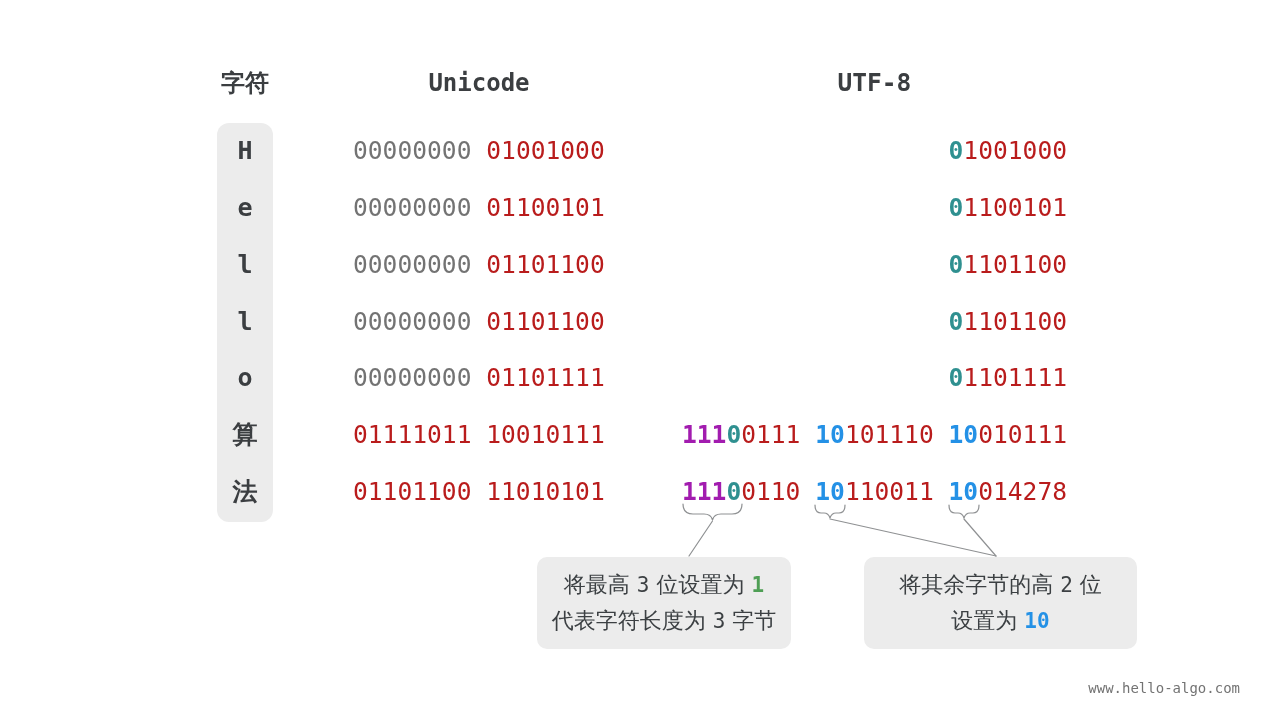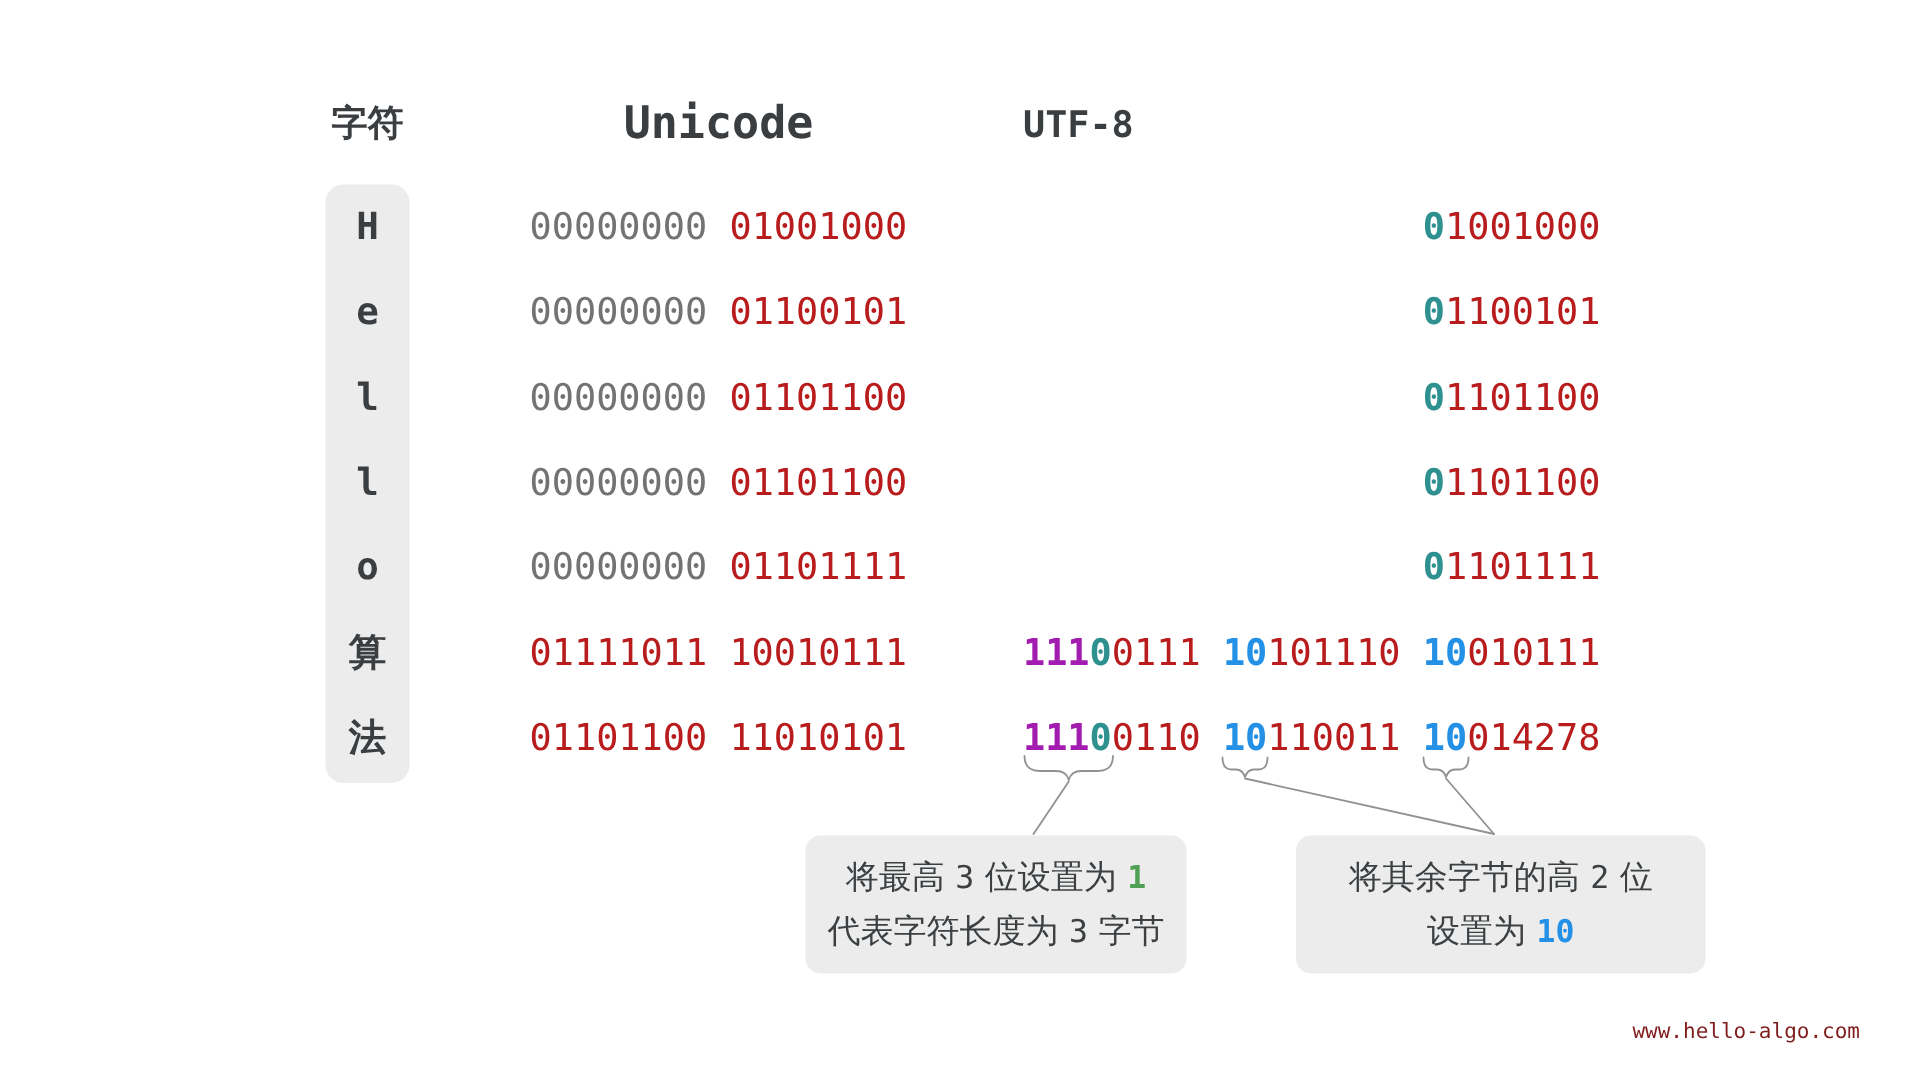--- a/index.html
+++ b/index.html
@@ -4,23 +4,23 @@
 <style>
   html,body{margin:0;padding:0;background:#ffffff;}
   .canvas{
     position:relative;width:1280px;height:720px;background:#ffffff;overflow:hidden;
     font-family:"DejaVu Sans","Liberation Sans",sans-serif;color:#3b3e41;
   }
   .mono{font-family:"DejaVu Sans Mono","Liberation Mono",monospace;}
 
   
   .hdr{position:absolute;top:68px;height:30px;line-height:30px;font-weight:bold;color:#3b3e41;}
-  .hdr-char{left:217px;width:56px;text-align:center;font-size:24px;font-family:Liberation Serif, serif;}
-  .hdr-unicode{left:353px;width:252px;text-align:center;font-size:30px;}
-  .hdr-utf8{left:682px;width:385px;font-size:24.5px;}
+  .hdr-char{left:217px;width:56px;text-align:center;font-size:24px;}
+  .hdr-unicode{left:353px;width:252px;text-align:center;font-size:24px;}
+  .hdr-utf8{left:682px;width:385px;text-align:center;font-size:24.5px;}
 
   
   .char-col-bg{position:absolute;left:217px;top:123px;width:56px;height:399px;
     background:#ececec;border-radius:12px;}
 
   
   .row{position:absolute;left:0;width:1280px;height:28px;line-height:28px;}
   .row .ch{position:absolute;left:217px;width:56px;text-align:center;
     font-weight:bold;font-size:25px;color:#3b3e41;
     font-family:"DejaVu Sans Mono","Liberation Mono",monospace;}
@@ -43,21 +43,21 @@
     color:#3c4043;font-size:22px;padding-top:10px;box-sizing:border-box;}
   .callout-1{left:537px;width:254px;}
   .callout-2{left:864px;width:273px;}
   .callout-line{height:36px;line-height:36px;text-align:center;white-space:pre;}
   .seg-t{color:#3c4043;}
   .seg-m{font-family:"DejaVu Sans Mono","Liberation Mono",monospace;font-size:21px;color:#3c4043;}
   .seg-g{font-family:"DejaVu Sans Mono","Liberation Mono",monospace;font-size:21px;font-weight:bold;color:#4f9f55;}
   .seg-b{font-family:"DejaVu Sans Mono","Liberation Mono",monospace;font-size:21px;font-weight:bold;color:#2491e6;}
 
   
-  .watermark{position:absolute;right:40px;bottom:24px;font-size:14px;color:#7f1d1d;
+  .watermark{position:absolute;right:40px;bottom:24px;font-size:14px;color:#737373;
     font-family:"DejaVu Sans Mono","Liberation Mono",monospace;}
 </style>
 </head>
 <body>
 
 <div class="canvas">
 
   <div class="hdr hdr-char">字符</div>
   <div class="hdr hdr-unicode mono">Unicode</div>
   <div class="hdr hdr-utf8 mono">UTF-8</div>

